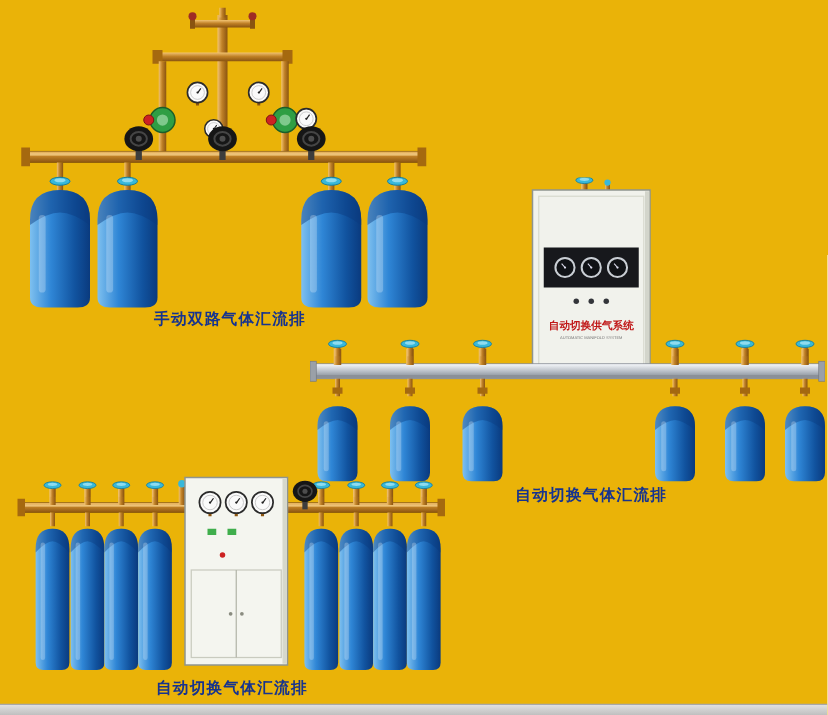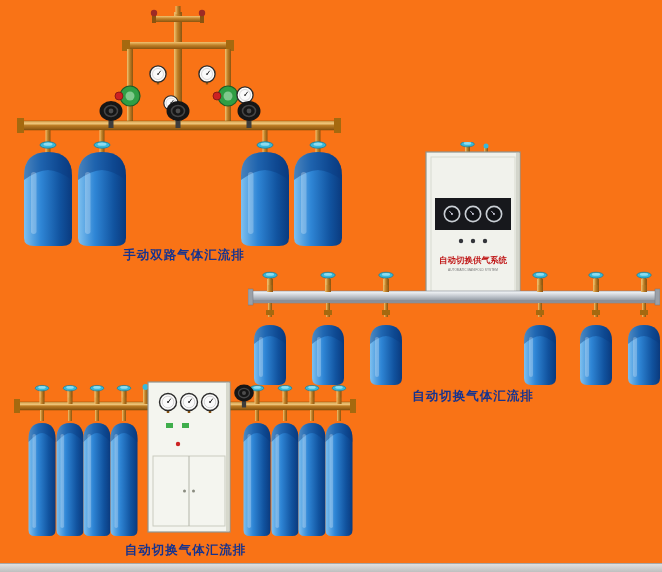--- a/index.html
+++ b/index.html
@@ -1,17 +1,17 @@
 <!DOCTYPE html>
 <html style="--caption-color: #16338f;"><head>
 <meta charset="utf-8">
 <style>
   html,body{margin:0;padding:0;background:#ffffff;}
   .stage{
-    position:relative;width:662px;height:572px;background:#f97316;overflow:hidden;
+    position:relative;width:662px;height:572px;background:#eab308;overflow:hidden;
     font-family:"Liberation Sans", sans-serif;
   }
   .fig{position:absolute;}
   .caption{
     position:absolute;
     font-size:12.5px;font-weight:bold;letter-spacing:1px;
     color:var(--caption-color,#16338f);
     text-align:center;white-space:nowrap;
   }
   .footer-strip{

